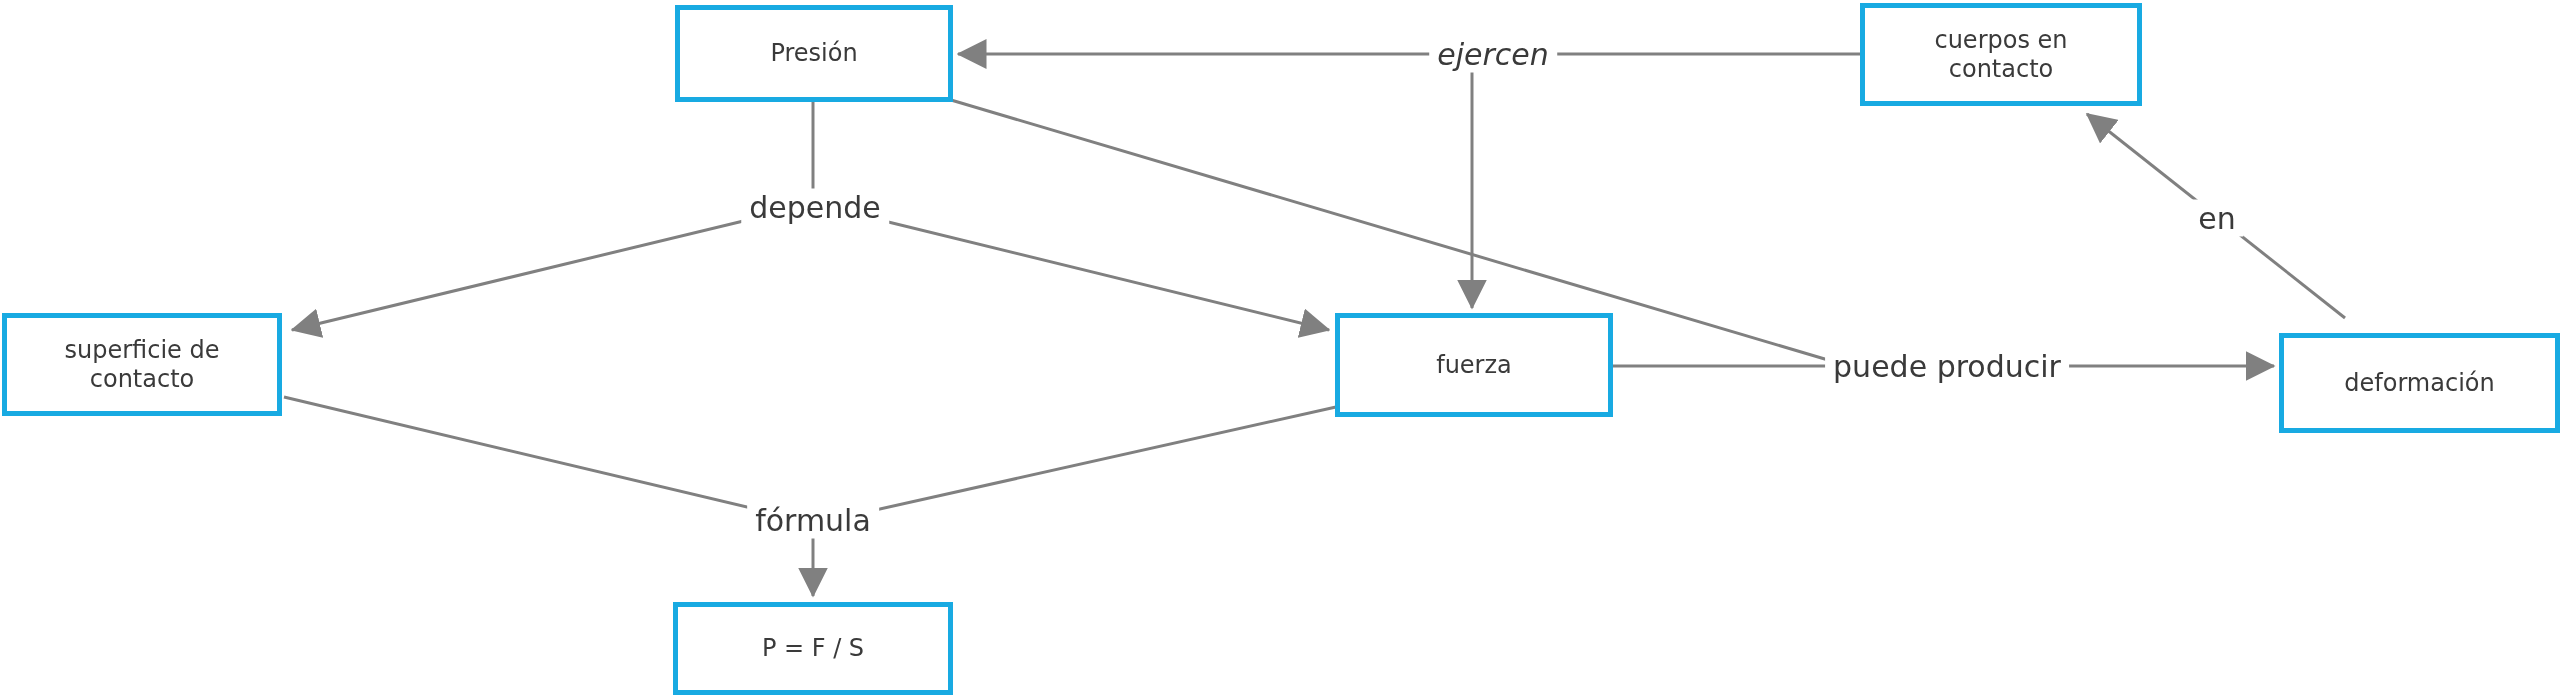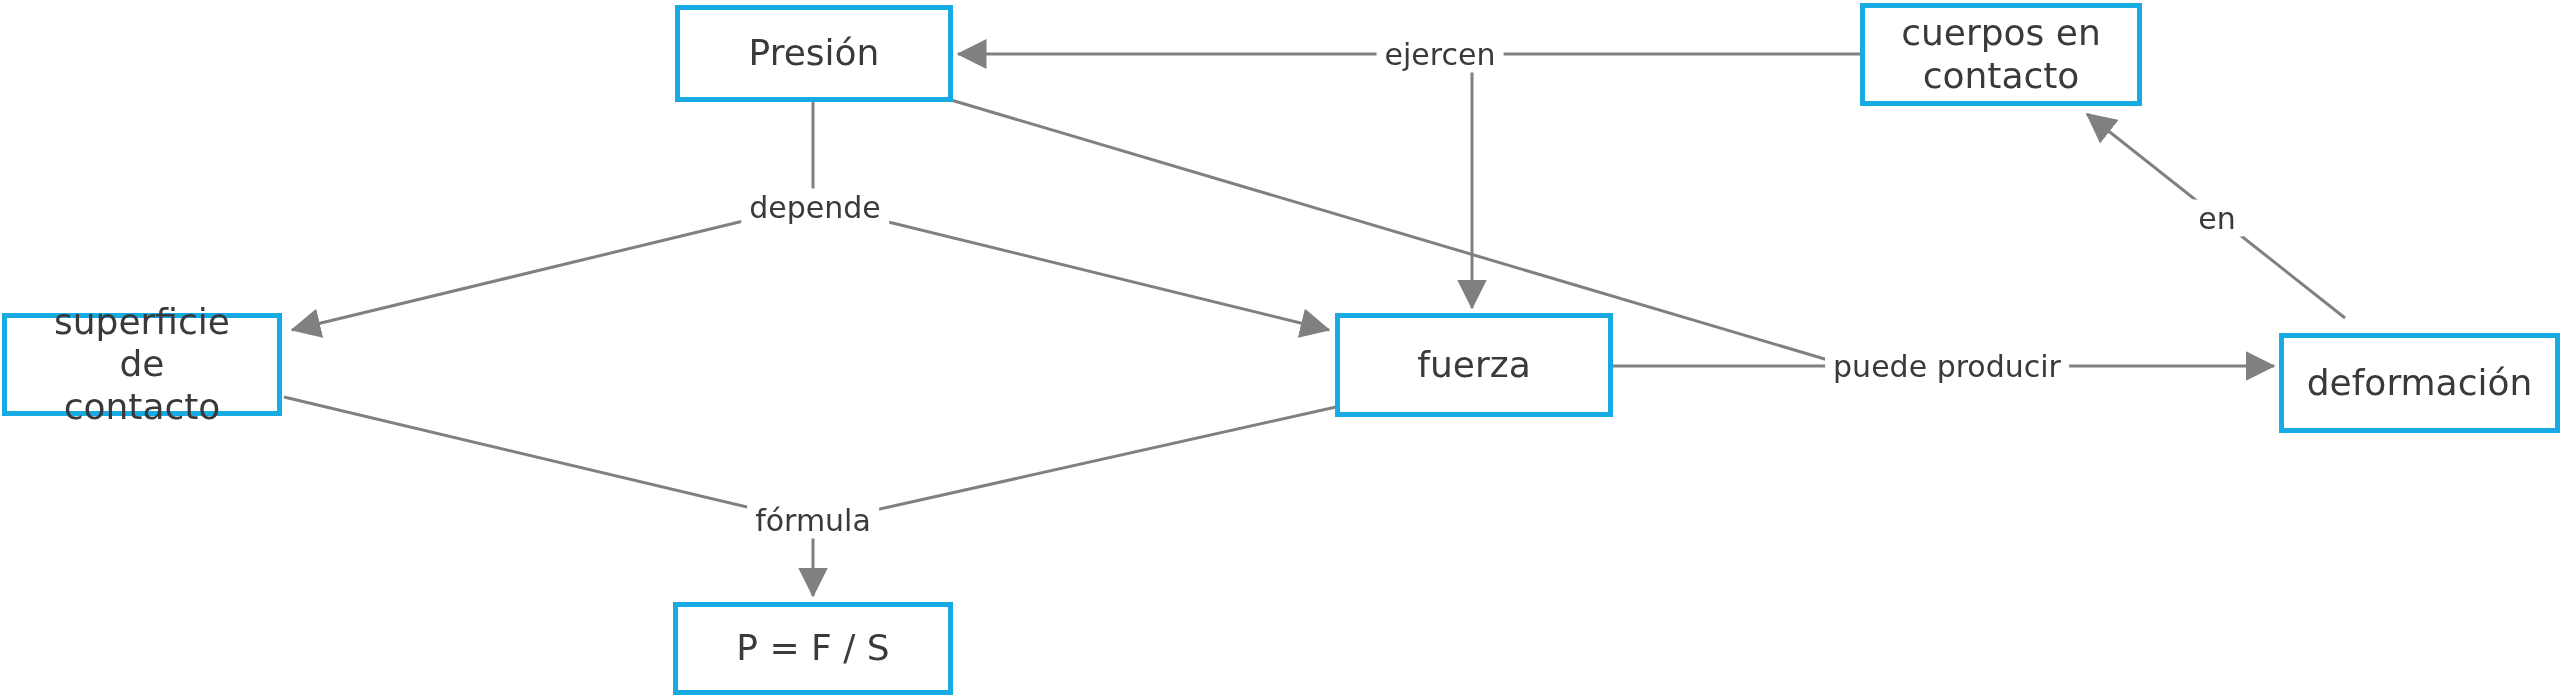--- a/index.html
+++ b/index.html
@@ -38,21 +38,21 @@
   .node {
     position: absolute;
     z-index: 3;
     border: 5px solid var(--node-border, #18aae2);
     background: var(--node-bg, #fff);
     color: var(--text, #3a3a3a);
     display: flex;
     align-items: center;
     justify-content: center;
     text-align: center;
-    font-size: 36px;
+    font-size: 24px;
     line-height: 1.18;
     padding: 0 34px;
   }
 
   .edge-label {
     position: absolute;
     z-index: 2;
     transform: translate(-50%, -50%);
     background: var(--node-bg, #fff);
     color: var(--text, #3a3a3a);
@@ -81,21 +81,21 @@
     <line class="edge" x1="872" y1="218" x2="1329" y2="330" marker-end="url(#arrow)"></line>
     <line class="edge" x1="951" y1="100" x2="1845" y2="365"></line>
     <line class="edge" x1="1613" y1="366" x2="1850" y2="366"></line>
     <line class="edge" x1="2055" y1="366" x2="2274" y2="366" marker-end="url(#arrow)"></line>
     <line class="edge" x1="284" y1="397" x2="768" y2="512"></line>
     <line class="edge" x1="1336" y1="407" x2="862" y2="513"></line>
     <line class="edge" x1="813" y1="534" x2="813" y2="596" marker-end="url(#arrow)"></line>
     <line class="edge" x1="2345" y1="318" x2="2087" y2="114" marker-end="url(#arrow)"></line>
   </svg>
 
-  <div class="edge-label" style="left:1440px; top:54px;">ejercen</div>
+  <div class="edge-label" style="left:1493px; top:54px;font-style:italic;">ejercen</div>
   <div class="edge-label" style="left:815px; top:207px;">depende</div>
   <div class="edge-label" style="left:2217px; top:218px;">en</div>
   <div class="edge-label" style="left:1947px; top:366px;">puede producir</div>
   <div class="edge-label" style="left:813px; top:520px;">fórmula</div>
 
   <div class="node" style="left:675px; top:5px; width:278px; height:97px;">
     <span>Presión</span>
   </div>
 
   <div class="node" style="left:1860px; top:3px; width:282px; height:103px;">

